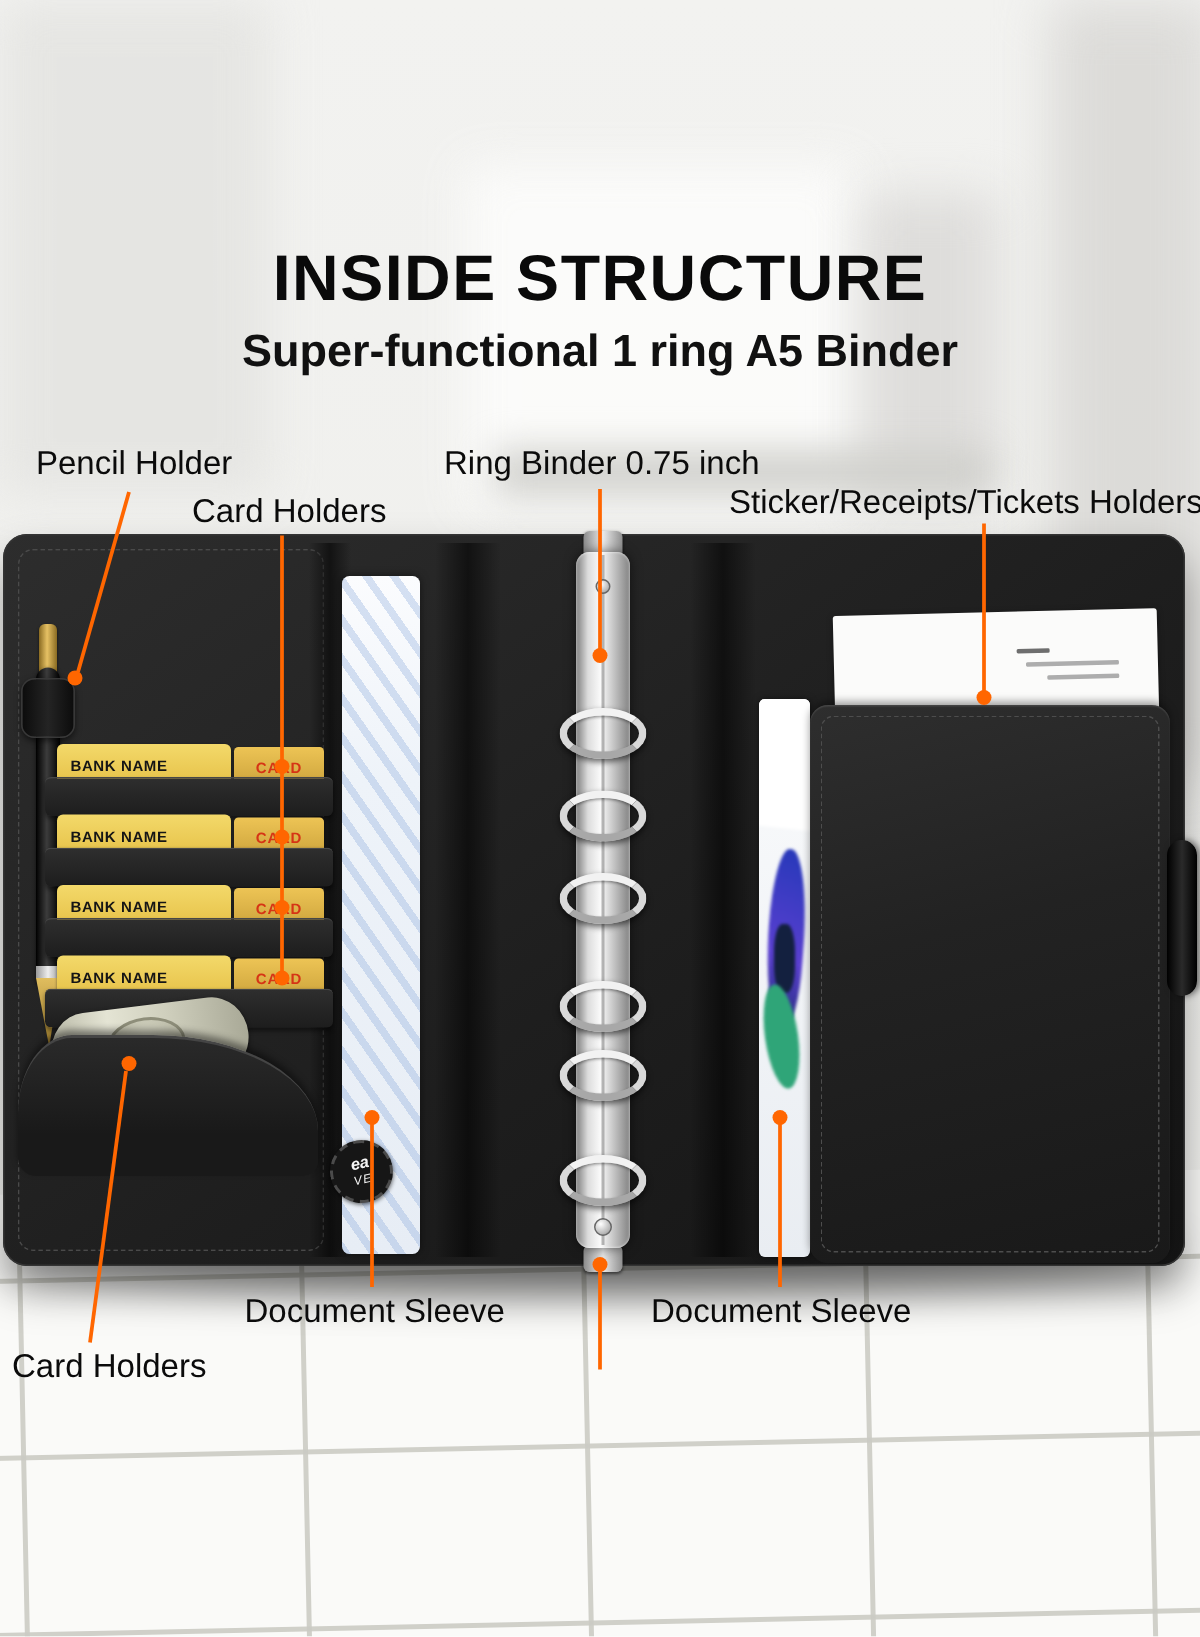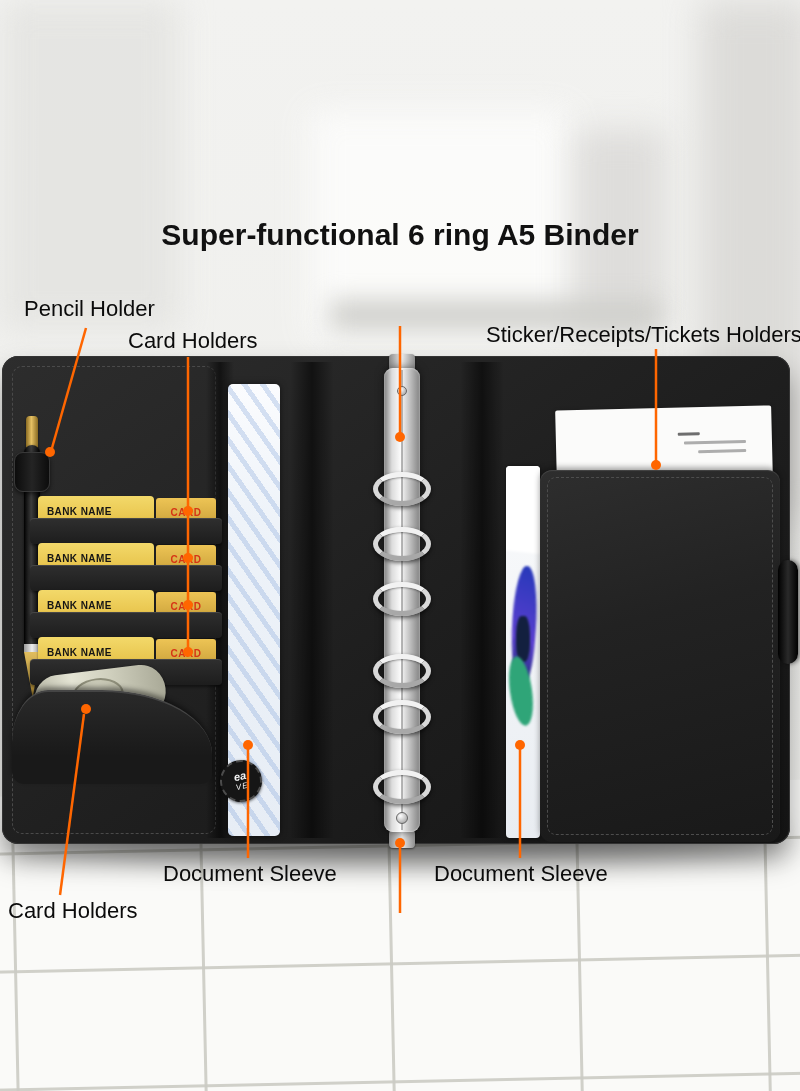--- a/index.html
+++ b/index.html
@@ -114,21 +114,22 @@
 
 <div class="scene">
 
   <div class="bgshape" style="left:0;top:0;width:180px;height:330px;background:#e3e3e0;opacity:.8"></div>
   <div class="bgshape" style="left:310px;top:110px;width:260px;height:230px;background:#fdfdfc;opacity:.85"></div>
   <div class="bgshape" style="left:575px;top:130px;width:90px;height:200px;background:#dedddb"></div>
   <div class="bgshape" style="left:700px;top:0;width:110px;height:520px;background:#d7d6d3;opacity:.8;filter:blur(18px)"></div>
   <div class="bgshape" style="left:330px;top:300px;width:330px;height:30px;background:#cfcfcb;filter:blur(12px)"></div>
   <div class="bg-tiles"></div>
 
-  <div class="subtitle">Super-functional 6 ring A5 Binder</div>
+  <div class="title">INSIDE STRUCTURE</div>
+  <div class="subtitle">Super-functional 1 ring A5 Binder</div>
 
   <div class="binder-shadow"></div>
   <div class="binder">
 
     <div class="stitch" style="left:10px;top:10px;width:204px;height:468px"></div>
     <div class="fold-shadow" style="left:204px;top:6px;width:28px;height:476px"></div>
     <div class="fold-shadow" style="left:288px;top:6px;width:44px;height:476px"></div>
     <div class="fold-shadow" style="left:458px;top:6px;width:44px;height:476px"></div>
 
     <div class="sleeve-left" style="left:226px;top:28px;width:52px;height:452px">
@@ -214,20 +215,21 @@
     </div>
     <div class="pocket-right" style="left:538px;top:114px;width:240px;height:372px">
       <div class="pocket-stitch"></div>
     </div>
 
     <div class="strap" style="left:776px;top:204px;width:20px;height:104px"></div>
   </div>
 
   <div class="ann" style="left:24px;top:296px">Pencil Holder</div>
   <div class="ann" style="left:128px;top:328px">Card Holders</div>
+  <div class="ann" style="left:296px;top:296px">Ring Binder 0.75 inch</div>
   <div class="ann" style="left:486px;top:322px">Sticker/Receipts/Tickets Holders</div>
   <div class="ann" style="left:163px;top:861px">Document Sleeve</div>
   <div class="ann" style="left:434px;top:861px">Document Sleeve</div>
   <div class="ann" style="left:8px;top:898px">Card Holders</div>
 
   <svg class="leads" width="800" height="1091" viewBox="0 0 800 1091">
     <g>
       <line x1="86" y1="328" x2="52" y2="448"></line>
         <circle cx="50" cy="452" r="5"></circle>
     </g>

